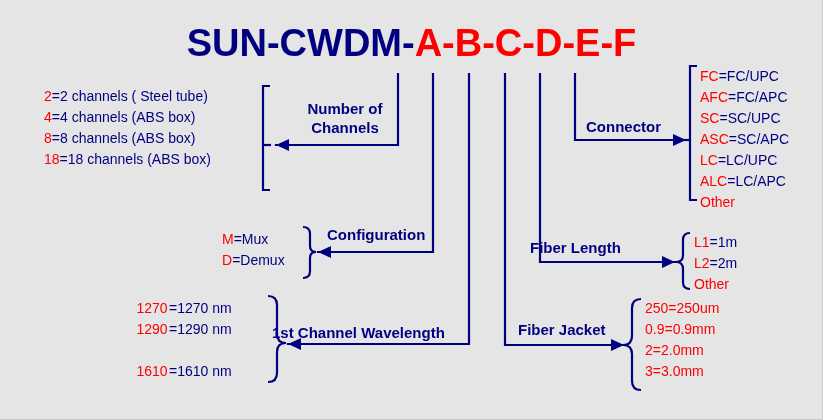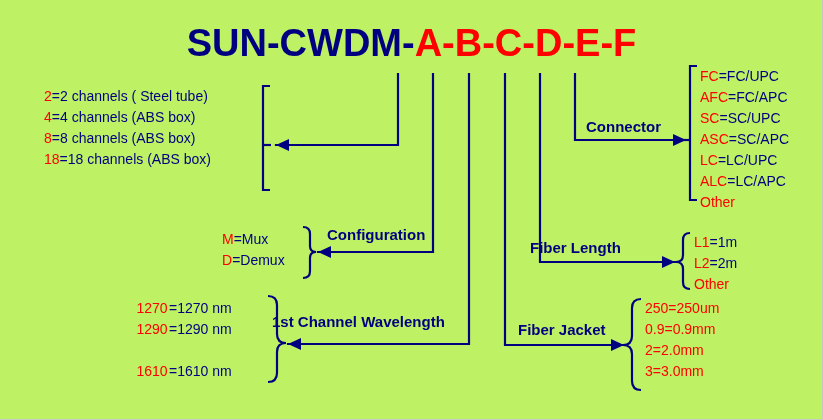--- a/index.html
+++ b/index.html
@@ -4,21 +4,21 @@
 <style>
   html, body {
     margin: 0;
     padding: 0;
     background: #ffffff;
   }
   #canvas {
     position: relative;
     width: 823px;
     height: 420px;
-    background: #bef264;
+    background: #e5e5e5;
     border-bottom: 1px solid #c8c8c8;
     border-right: 1px solid #c8c8c8;
     box-sizing: border-box;
     font-family: "Liberation Sans", sans-serif;
     overflow: hidden;
   }
   #wires {
     position: absolute;
     left: 0; top: 0;
     width: 823px; height: 420px;
@@ -127,20 +127,24 @@
       <span class="code">4</span><span class="desc">=4 channels (ABS box)</span>
     </div>
     <div class="row">
       <span class="code">8</span><span class="desc">=8 channels (ABS box)</span>
     </div>
     <div class="row">
       <span class="code">18</span><span class="desc">=18 channels (ABS box)</span>
     </div>
   </div>
 
+  <div class="abs heading center" style="left:290px; top:99px; width:110px;">
+    <div>Number of</div>
+    <div>Channels</div>
+  </div>
 
   <div class="abs heading" style="left:327px; top:225px;">Configuration</div>
 
   <div class="abs optlist" style="left:222px; top:229px;">
     <div class="row">
       <span class="code">M</span><span class="desc">=Mux</span>
     </div>
     <div class="row">
       <span class="code">D</span><span class="desc">=Demux</span>
     </div>
@@ -152,21 +156,21 @@
     </div>
     <div class="row">
       <span class="code">1290</span><span class="desc">=1290 nm</span>
     </div>
     <div class="row spacer-row">&nbsp;</div>
     <div class="row">
       <span class="code">1610</span><span class="desc">=1610 nm</span>
     </div>
   </div>
 
-  <div class="abs heading" style="left:272px; top:312px;">1st Channel Wavelength</div>
+  <div class="abs heading" style="left:272px; top:323px;">1st Channel Wavelength</div>
 
   <div class="abs heading" style="left:586px; top:117px;">Connector</div>
 
   <div class="abs optlist" style="left:700px; top:66px;">
     <div class="row">
       <span class="code">FC</span><span class="desc">=FC/UPC</span>
     </div>
     <div class="row">
       <span class="code">AFC</span><span class="desc">=FC/APC</span>
     </div>

